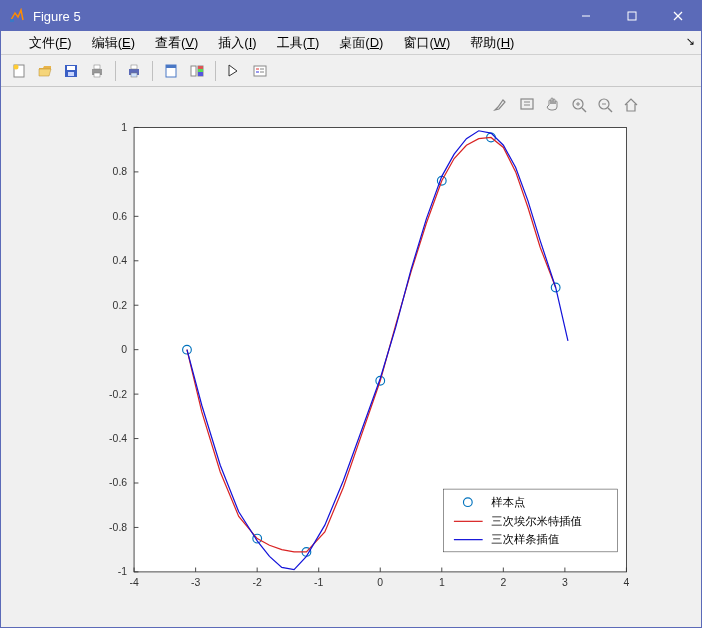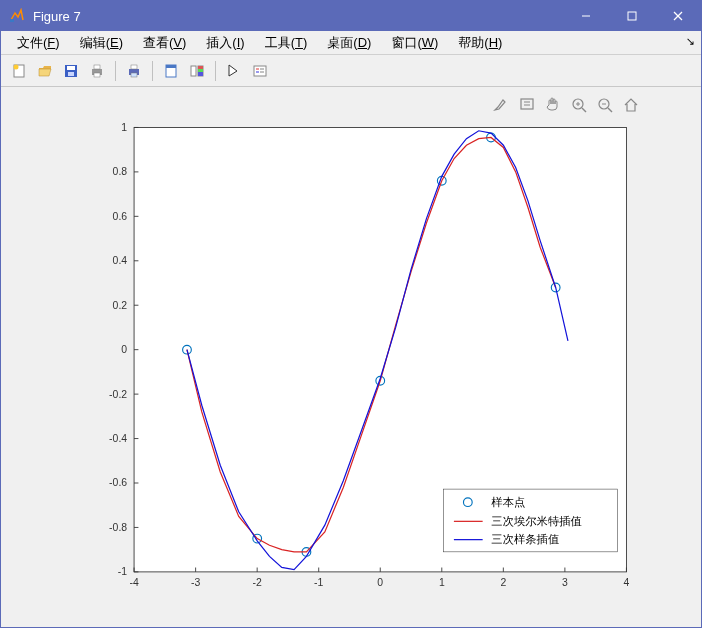--- a/index.html
+++ b/index.html
@@ -2,21 +2,21 @@
 <html><head>
 <meta charset="utf-8">
 <style>
   * { box-sizing: border-box; margin: 0; padding: 0; }
   body { font-family: "Microsoft YaHei", "SimSun", sans-serif; font-size: 12px; background: #f0f0f0; }
   .window { width: 702px; height: 628px; background: #f0f0f0; border: 1px solid #5b6ab8; display: flex; flex-direction: column; }
   .titlebar { height: 30px; background: #5b6ab8; display: flex; align-items: center; color: #fff; padding: 0 0 0 8px; }
   .titlebar .logo { width: 16px; height: 16px; margin-right: 8px; }
   .titlebar .title { flex: 1; font-size: 13px; }
   .titlebar .winbtn { width: 46px; height: 30px; display: flex; align-items: center; justify-content: center; color: #fff; }
-  .menubar { height: 24px; background: #f0f0f0; display: flex; align-items: center; padding: 0 6px; border-bottom: 1px solid #d0d0d0; position: relative; }
+  .menubar { height: 24px; background: #f0f0f0; display: flex; align-items: center; padding: 0 18px; border-bottom: 1px solid #d0d0d0; position: relative; }
   .menubar .menuitem { padding: 2px 10px; font-size: 13px; color: #000; cursor: default; }
   .menubar .menuitem u { text-decoration: underline; }
   .menubar .menucorner { position: absolute; right: 6px; top: 4px; font-size: 11px; }
   .toolbar { height: 32px; background: #f0f0f0; display: flex; align-items: center; padding: 0 6px; border-bottom: 1px solid #c8c8c8; gap: 2px; }
   .toolbar .tbtn { width: 24px; height: 24px; display: flex; align-items: center; justify-content: center; border: 1px solid transparent; }
   .toolbar .sep { width: 1px; height: 20px; background: #c0c0c0; margin: 0 4px; }
   .figurearea { flex: 1; background: #f0f0f0; position: relative; }
   .figtools { position: absolute; right: 60px; top: 8px; display: flex; gap: 6px; }
   .figtools .ft { width: 20px; height: 20px; display: flex; align-items: center; justify-content: center; color: #888; }
   .axes-container { position: absolute; left: 44px; top: 30px; right: 16px; bottom: 22px; }
@@ -29,21 +29,21 @@
 <body>
 
 <div class="window">
   <div class="titlebar">
     <span class="logo">
       <svg viewBox="0 0 16 16">
           <path d="M2 12 L6 5 L9 9 L12 2 L14 12" fill="none" stroke="#ff8c00" stroke-width="1.5"></path>
           <rect x="1" y="11" width="4" height="3" fill="#3a78c5"></rect>
         </svg>
     </span>
-    <span class="title">Figure 7</span>
+    <span class="title">Figure 5</span>
     <div class="winbtn">
         <svg width="10" height="10">
           <line x1="1" y1="5" x2="9" y2="5" stroke="#fff" stroke-width="1"></line>
         </svg>
       </div>
     <div class="winbtn">
         <svg width="10" height="10">
           <rect x="1" y="1" width="8" height="8" fill="none" stroke="#fff" stroke-width="1"></rect>
         </svg>
       </div>

